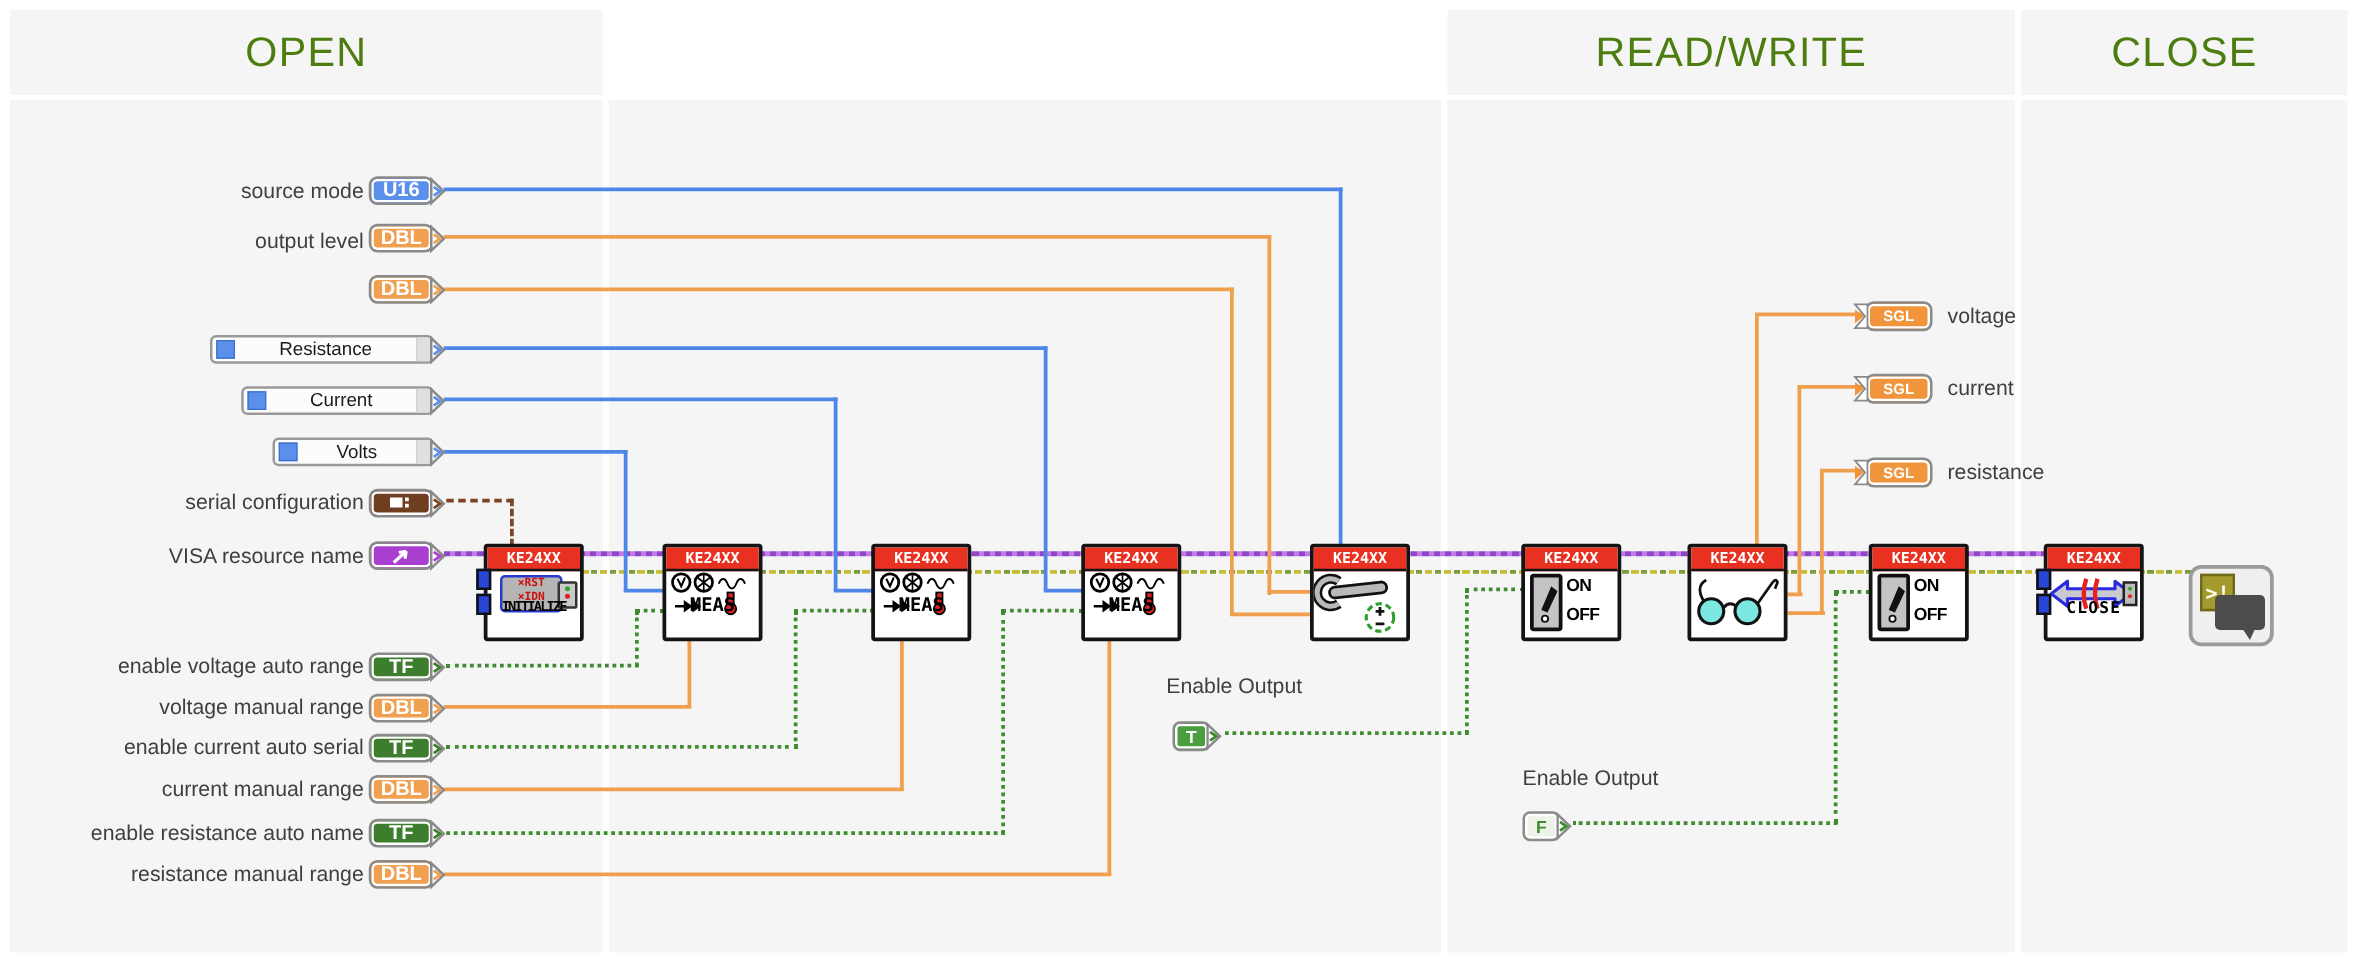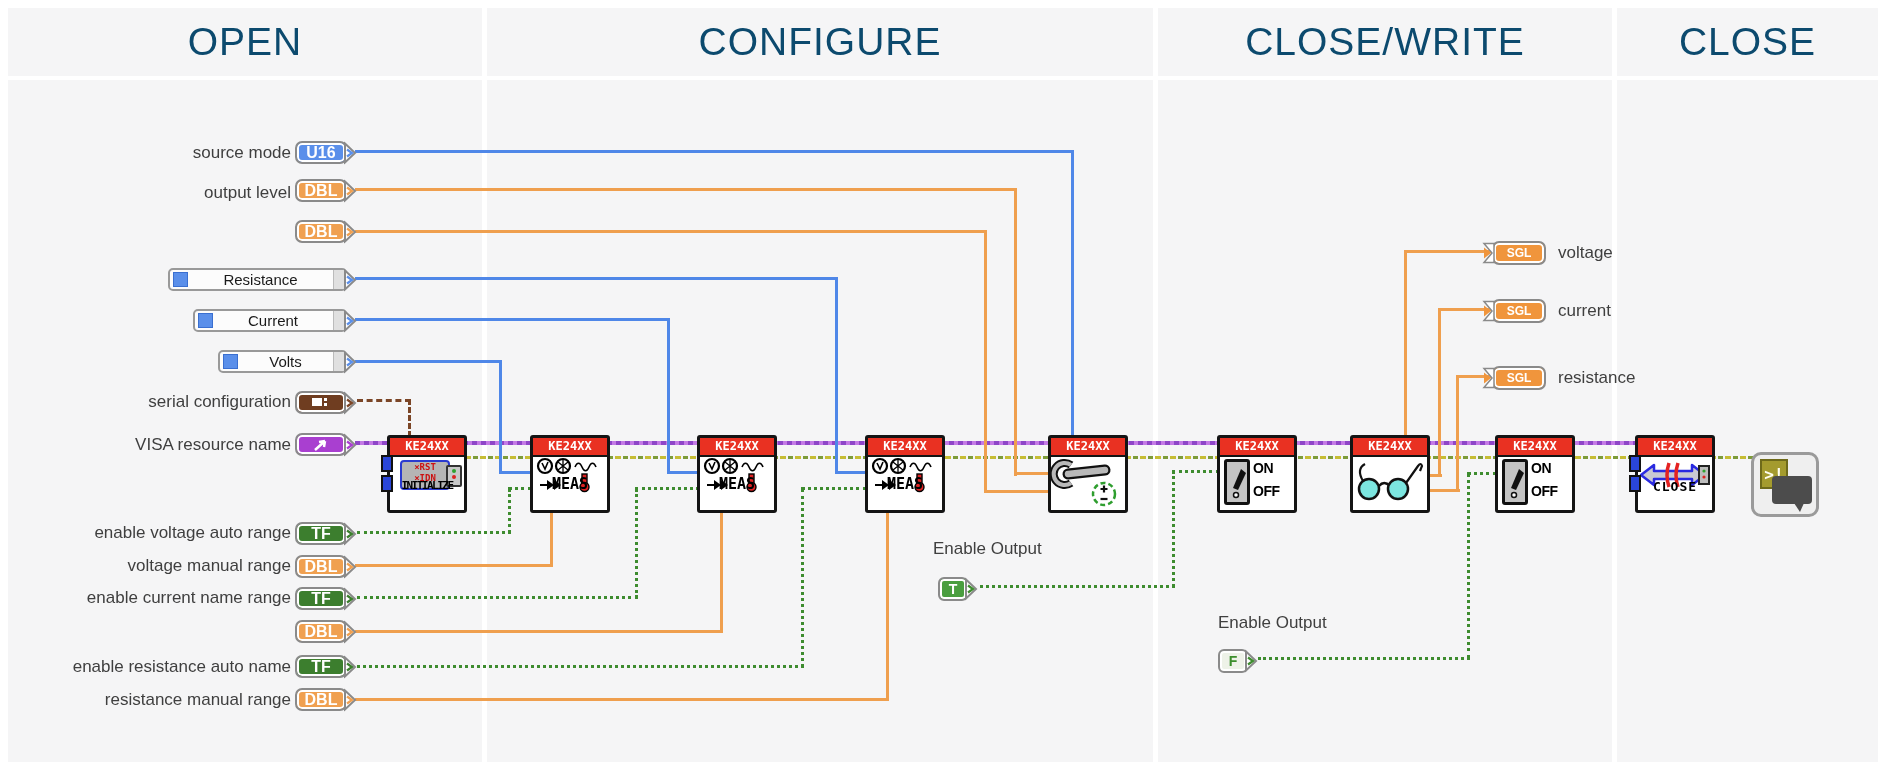--- a/index.html
+++ b/index.html
@@ -1,20 +1,20 @@
 <!DOCTYPE html>
 <html><head>
 <meta charset="utf-8">
 <style>
   html,body{margin:0;padding:0;background:#fff;}
   #stage{position:relative;width:1886px;height:770px;background:#fff;overflow:hidden;
          font-family:"Liberation Sans",sans-serif;}
   .panel{position:absolute;background:#f5f5f6;z-index:0;}
   .hdr{display:flex;align-items:center;justify-content:center;
-       font-size:39px;color:#0c4a6e;letter-spacing:1px;}
+       font-size:33px;color:#4d7c0f;letter-spacing:1px;}
   
   .lbl{position:absolute;font-size:17px;color:#3f3f3f;white-space:nowrap;z-index:6;height:22px;line-height:22px;}
   .lbl.r{text-align:right;left:0;width:291px;}
   
   .w{position:absolute;z-index:1;}
   .bh{border-top:3px solid #4f87e8;} .bv{border-left:3px solid #4f87e8;}
   .oh{border-top:3px solid #ef9f4e;} .ov{border-left:3px solid #ef9f4e;}
   .gh{border-top:3px dotted #3e8c2f;} .gv{border-left:3px dotted #3e8c2f;}
   .nh{border-top:3px dashed #7b4526;} .nv{border-left:3px dashed #7b4526;}
   .visa{height:4px;background:repeating-linear-gradient(90deg,#8f46c8 0 5px,#c47ae6 5px 9px);}
@@ -71,25 +71,22 @@
         border-left:6px solid transparent;border-right:4px solid transparent;border-top:9px solid #4c4c4c;}
 </style>
 </head>
 <body>
 
 <div id="stage">
 
   <div class="panel hdr" style="left:8px;top:8px;width:474px;height:68px;">
       <span>OPEN</span>
     </div>
-  <div class="panel hdr" style="left:487px;top:8px;width:666px;height:68px;">
-      <span>CONFIGURE</span>
-    </div>
   <div class="panel hdr" style="left:1158px;top:8px;width:454px;height:68px;">
-      <span>CLOSE/WRITE</span>
+      <span>READ/WRITE</span>
     </div>
   <div class="panel hdr" style="left:1617px;top:8px;width:261px;height:68px;">
       <span>CLOSE</span>
     </div>
 
   <div class="panel" style="left:8px;top:80px;width:474px;height:682px;"></div>
   <div class="panel" style="left:487px;top:80px;width:666px;height:682px;"></div>
   <div class="panel" style="left:1158px;top:80px;width:454px;height:682px;"></div>
   <div class="panel" style="left:1617px;top:80px;width:261px;height:682px;"></div>
 
@@ -162,21 +159,22 @@
   <div class="w oh" style="left:1430px;top:489px;width:30px;"></div>
   <div class="w ov" style="left:1456px;top:376px;height:115px;"></div>
   <div class="w oh" style="left:1456px;top:375px;width:36px;"></div>
 
   <div class="lbl r" style="top:142px;">source mode</div>
   <div class="lbl r" style="top:182px;">output level</div>
   <div class="lbl r" style="top:391px;">serial configuration</div>
   <div class="lbl r" style="top:434px;">VISA resource name</div>
   <div class="lbl r" style="top:522px;">enable voltage auto range</div>
   <div class="lbl r" style="top:555px;">voltage manual range</div>
-  <div class="lbl r" style="top:587px;">enable current name range</div>
+  <div class="lbl r" style="top:587px;">enable current auto serial</div>
+  <div class="lbl r" style="top:621px;">current manual range</div>
   <div class="lbl r" style="top:656px;">enable resistance auto name</div>
   <div class="lbl r" style="top:689px;">resistance manual range</div>
   <div class="lbl" style="left:933px;top:538px;">Enable Output</div>
   <div class="lbl" style="left:1218px;top:612px;">Enable Output</div>
   <div class="lbl" style="left:1558px;top:242px;">voltage</div>
   <div class="lbl" style="left:1558px;top:300px;">current</div>
   <div class="lbl" style="left:1558px;top:367px;">resistance</div>
 
   <div class="term t-u16" style="left:295px;top:141px;">
       <span>U16</span>

